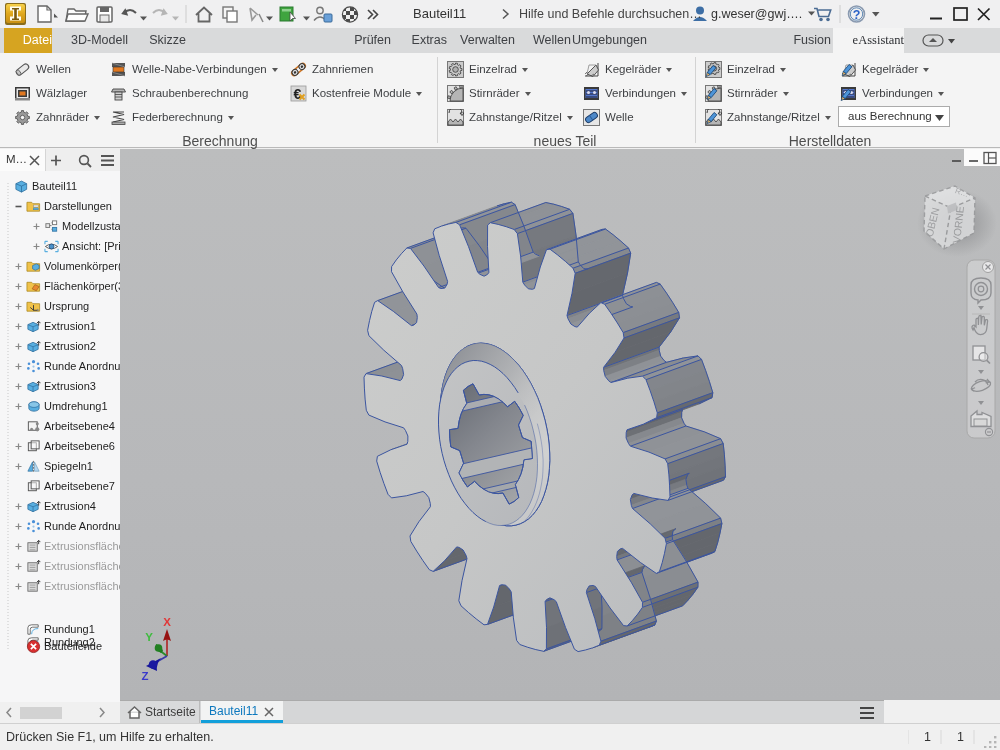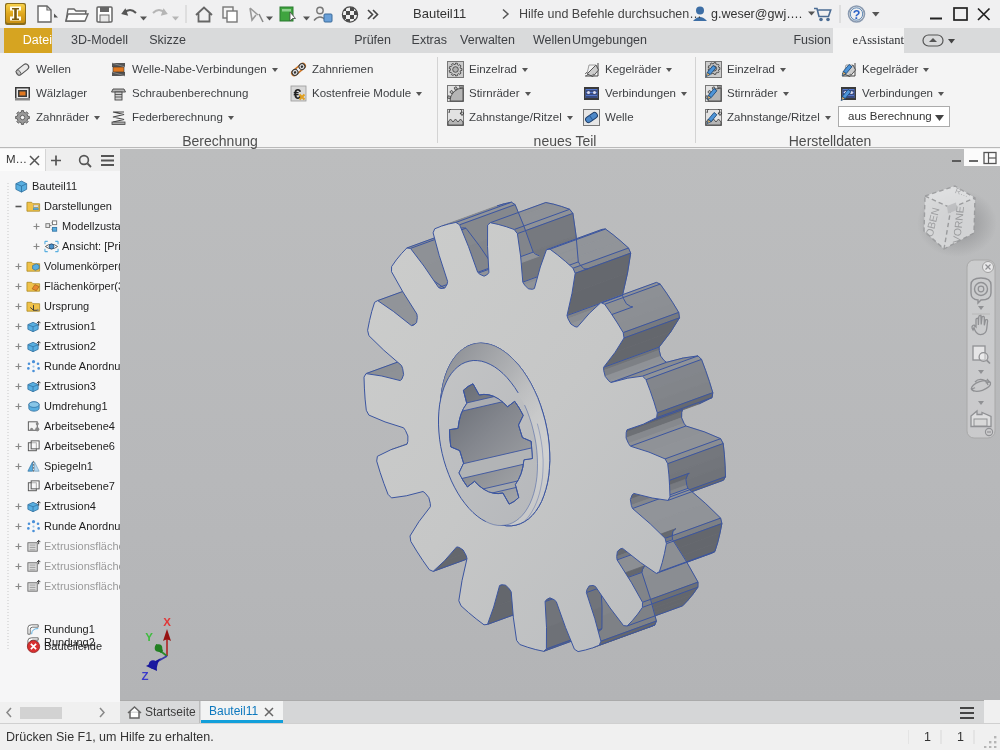--- a/index.html
+++ b/index.html
@@ -36,21 +36,21 @@
 .trow { position:absolute; left:0; height:20px; width:120px; font-size:11px; color:#1e1e1e; white-space:nowrap; }
 .trow .ti { position:absolute; width:15px; height:15px; top:2px; }
 .trow .tt { position:absolute; top:3px; }
 .texp { position:absolute; width:9px; height:9px; top:5px; color:#777; }
 #panelscroll { position:absolute; left:0; top:702px; width:120px; height:21px; background:#f0f0f0; }
 
 
 #viewport { position:absolute; left:120px; top:149px; width:880px; height:551px; background:linear-gradient(180deg,#bcbdbe 0%,#b7b8ba 60%,#b3b4b6 100%); overflow:hidden; }
 
 
-#doctabs { position:absolute; left:120px; top:700px; width:864px; height:23px; background:#d5d6d7; border-top:1px solid #aaa; }
+#doctabs { position:absolute; left:120px; top:700px; width:764px; height:23px; background:#d5d6d7; border-top:1px solid #aaa; }
 #tab-start { position:absolute; left:0px; top:0; width:80px; height:22px; background:#d9dadb; border-right:1px solid #bbb; font-size:12px; color:#3c3c3c; }
 #tab-baut { position:absolute; left:81px; top:0; width:82px; height:19px; background:#f2f3f3; font-size:12px; color:#0c78be; }
 #tab-baut-line { position:absolute; left:81px; top:19px; width:82px; height:3px; background:#129fda; }
 
 
 #statusbar { position:absolute; left:0; top:723px; width:1000px; height:27px; background:#f0f0f0; border-top:1px solid #d0d0d0; font-size:12.5px; color:#333; }
 </style>
 </head>
 <body>
 

